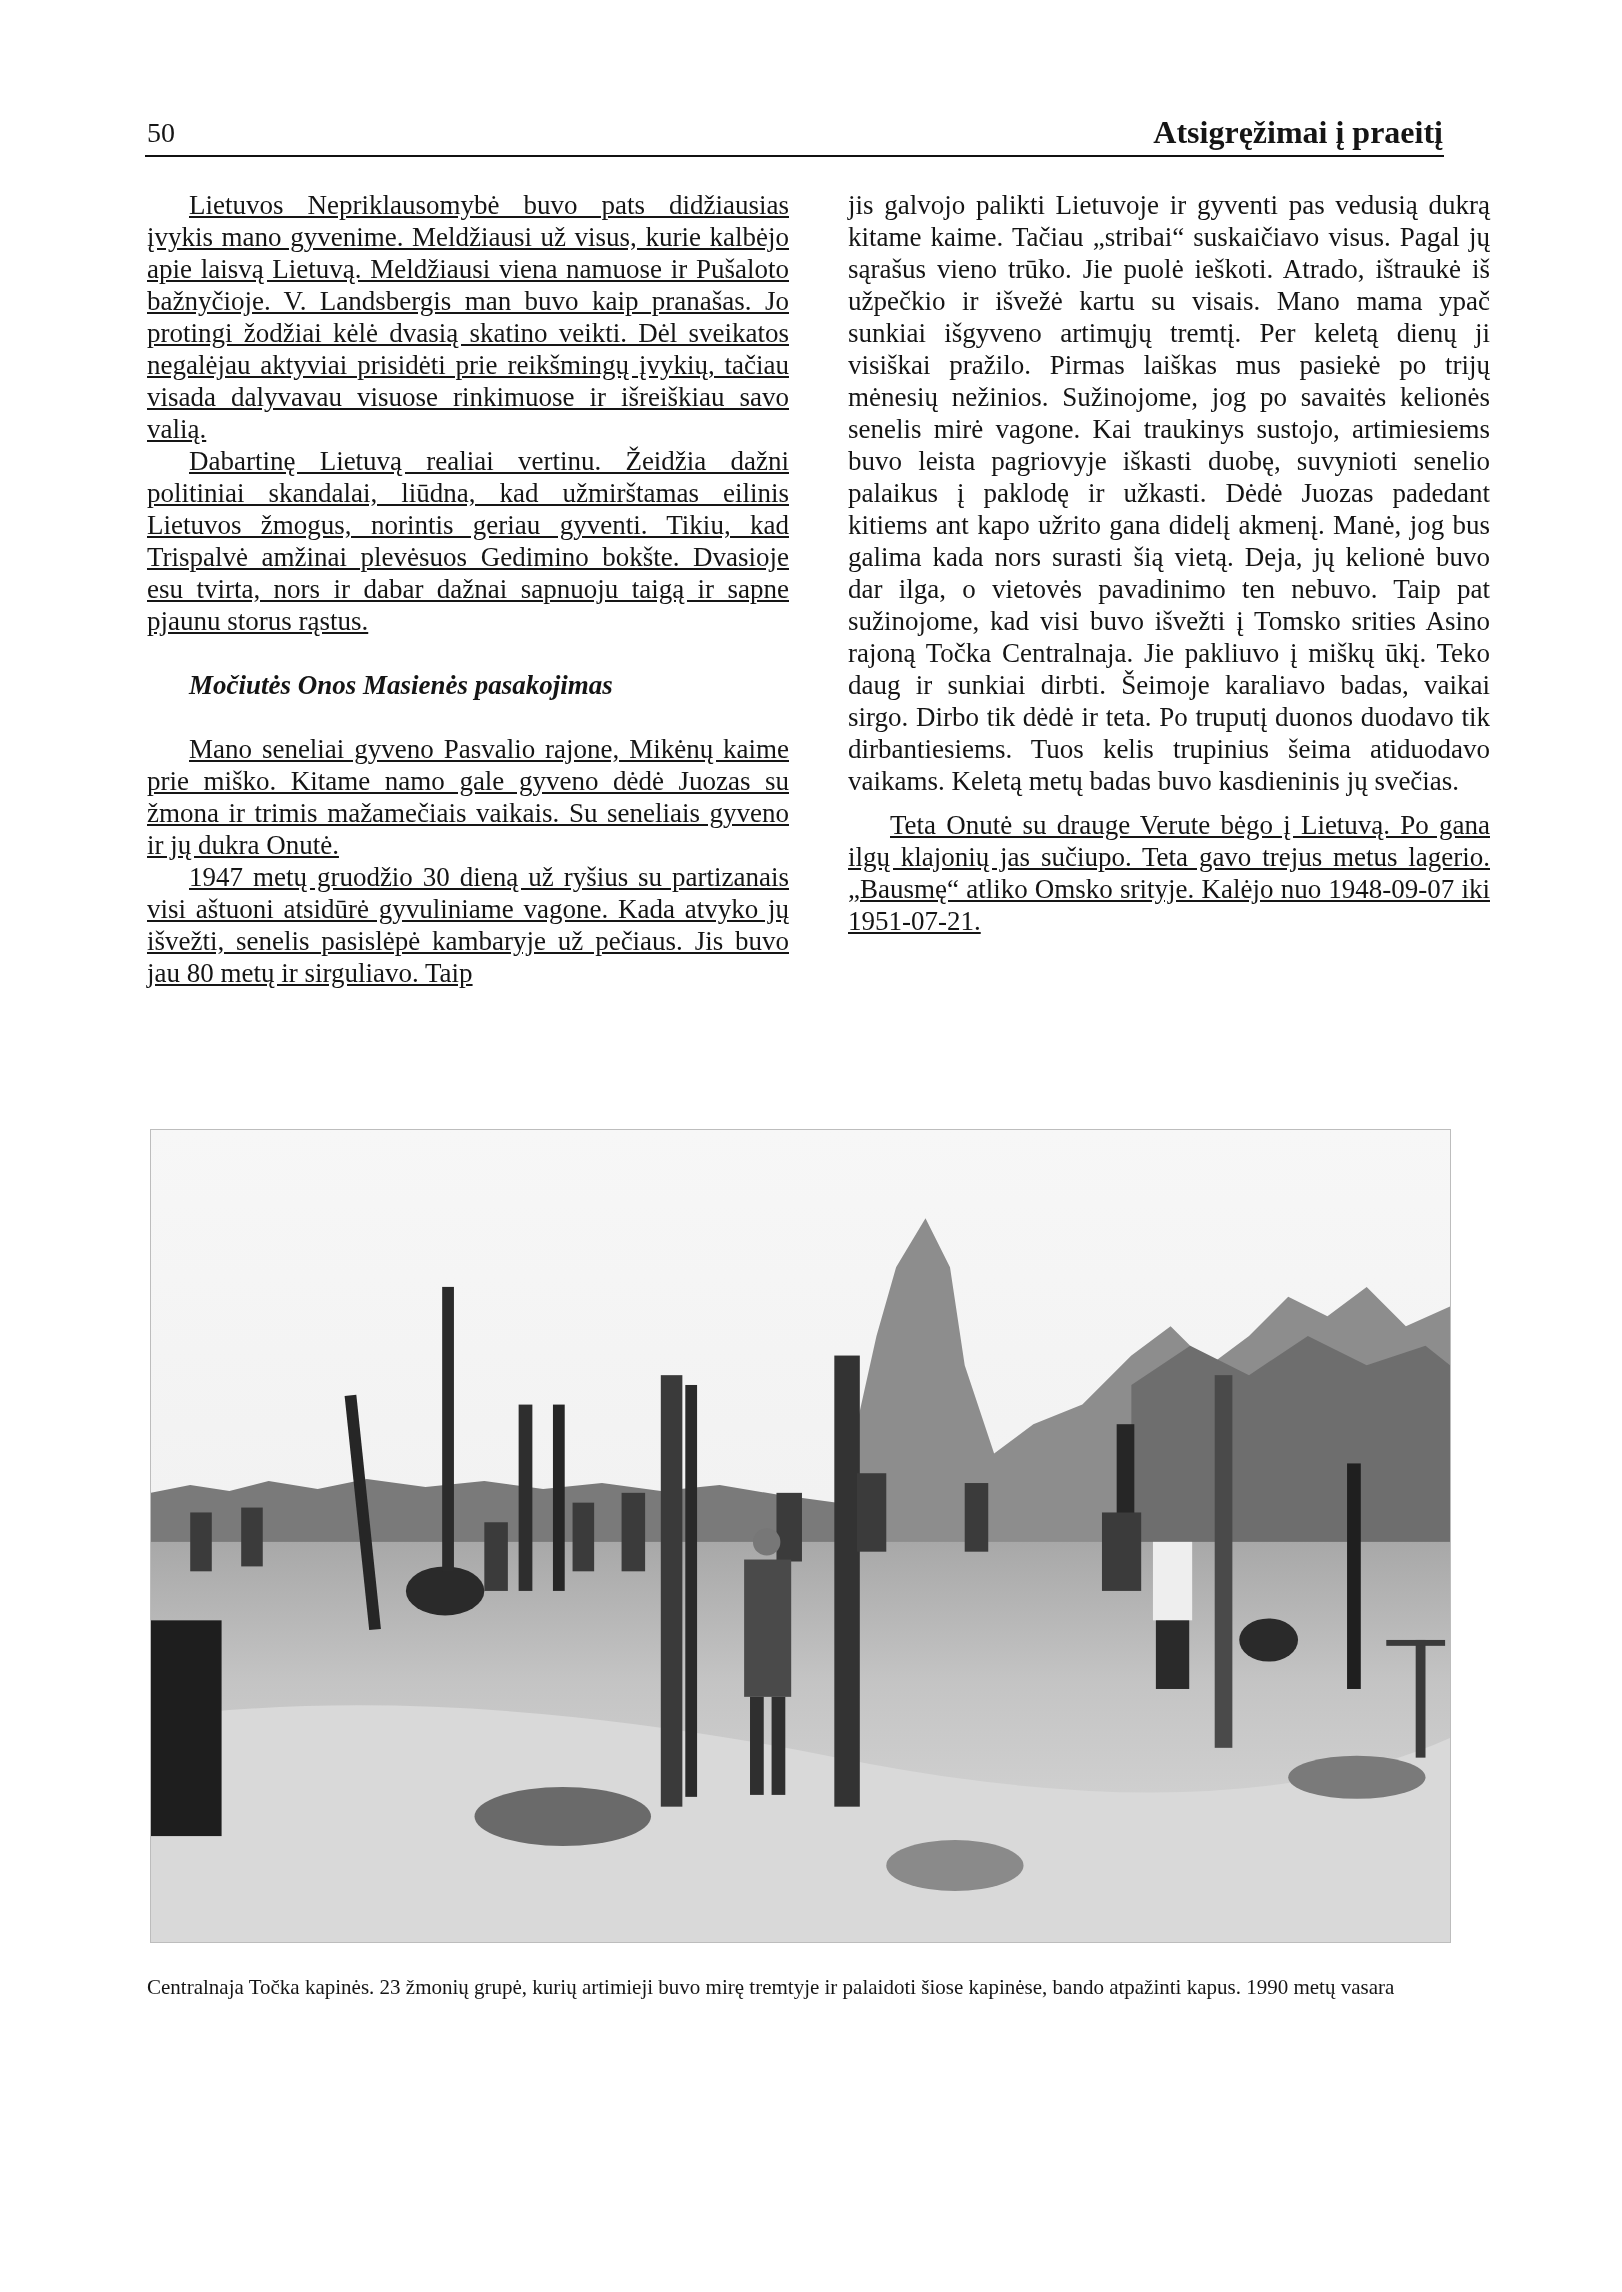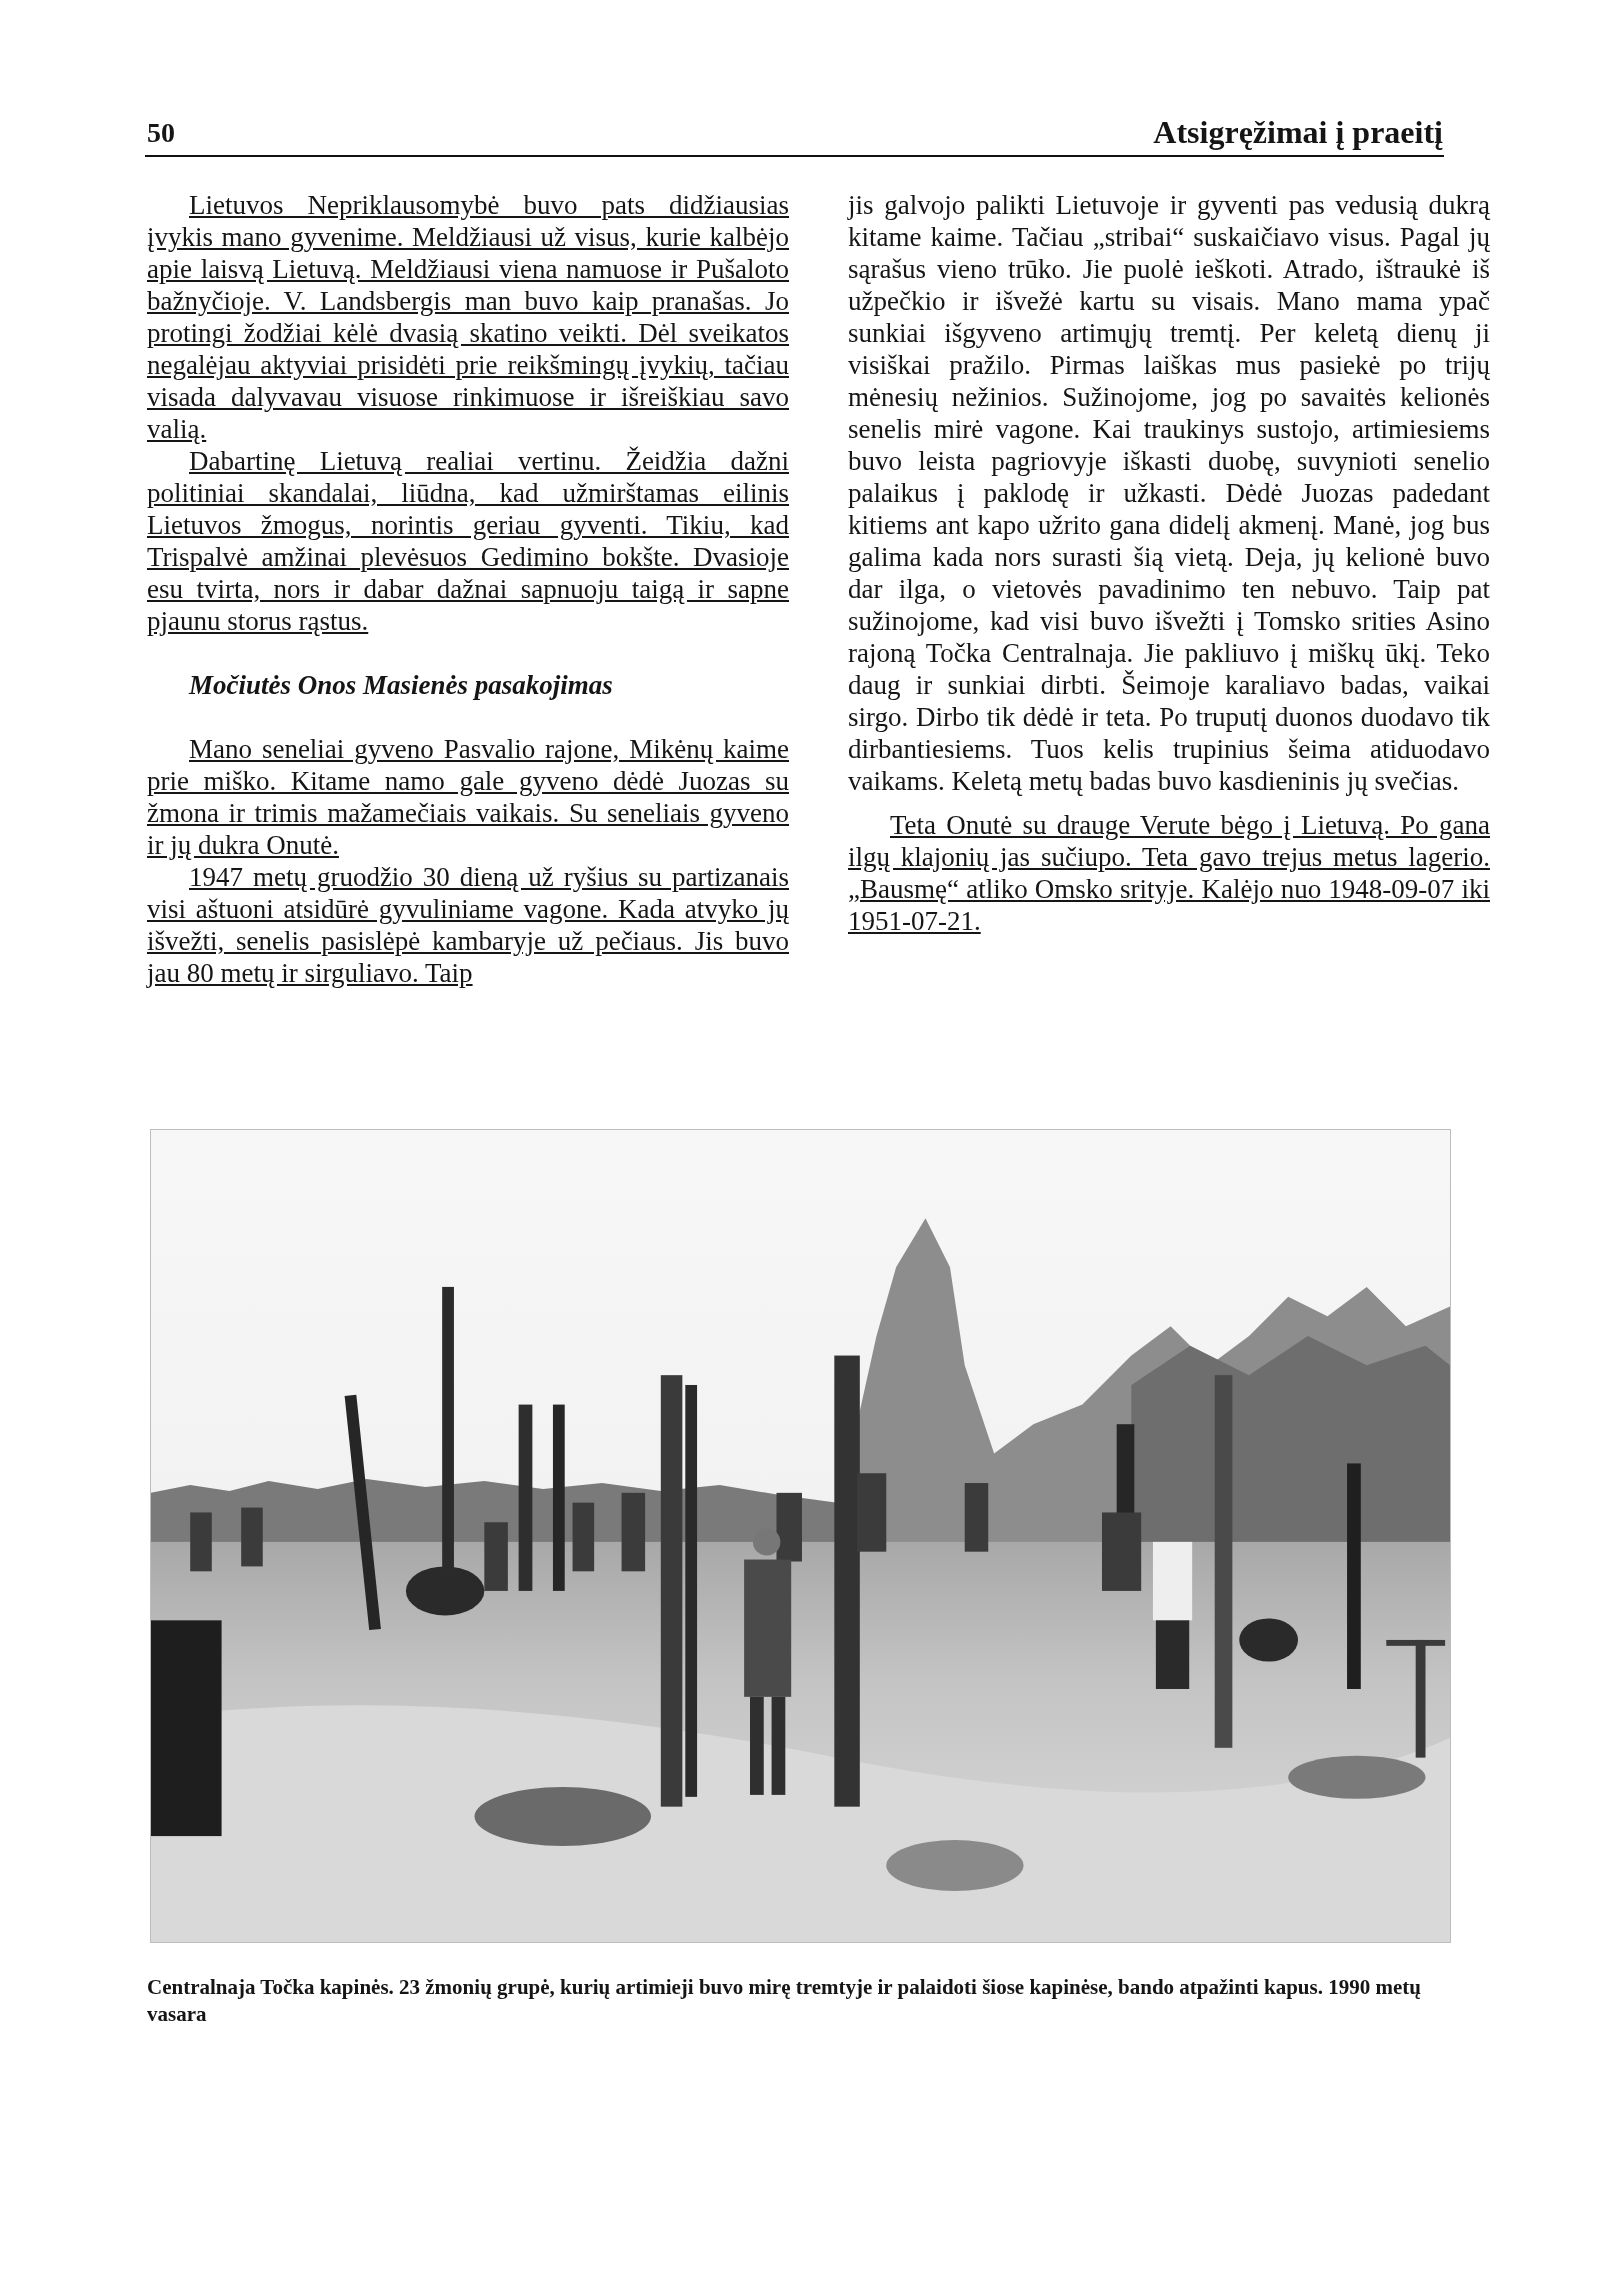--- a/index.html
+++ b/index.html
@@ -1,36 +1,36 @@
 <!DOCTYPE html>
 <html><head>
 <meta charset="utf-8">
 <style>
   html, body { margin:0; padding:0; background:#ffffff; }
   body { width:1622px; height:2293px; position:relative; overflow:hidden;
          font-family:"Liberation Serif","DejaVu Serif",serif; color:#151515; }
-  .page-number { position:absolute; left:147px; top:116px; font-weight:bold; font-size:28px; line-height:33px;text-align:center; }
+  .page-number { position:absolute; left:147px; top:116px; font-weight:normal; font-size:28px; line-height:33px;text-align:center; }
   .running-title { position:absolute; right:179px; top:116px; font-weight:bold; font-size:32px; line-height:33px; }
   .header-rule { position:absolute; left:145px; top:155px; width:1299px; height:0; border-top:2px solid #111; }
 
   .column { position:absolute; top:189px; width:642px; font-size:27px; line-height:32px; }
   .col-left { left:147px; }
   .col-right { left:820px;margin-left:28px; }
   .column p { margin:0; text-align:justify; text-indent:0; }
   .column p.indent { text-indent:42px;text-decoration:underline; }
   .column p.noind { text-indent:0; }
   .section-heading { margin:32px 0 32px 42px !important; font-weight:bold; font-style:italic; text-indent:0 !important; }
   .gap { height:11.8px; }
 
   .photo { position:absolute; left:150px; top:1129px; width:1299px; height:812px; overflow:hidden;
            border:1px solid #bdbdbd; background:#e9e9e9; }
   .photo svg { display:block; width:100%; height:100%; }
 
   .caption { position:absolute; left:147px; top:1974px; width:1304px; font-size:21px; line-height:26.5px; }
-  .caption .bold { font-weight:bold; }
+  .caption .bold { font-weight:normal; }
   .caption .credit { font-weight:bold; font-style:italic; }
 </style>
 </head>
 <body>
 
 <div class="page-number">50</div>
 <div class="running-title">Atsigręžimai į praeitį</div>
 <div class="header-rule"></div>
 
 <div class="column col-left">

